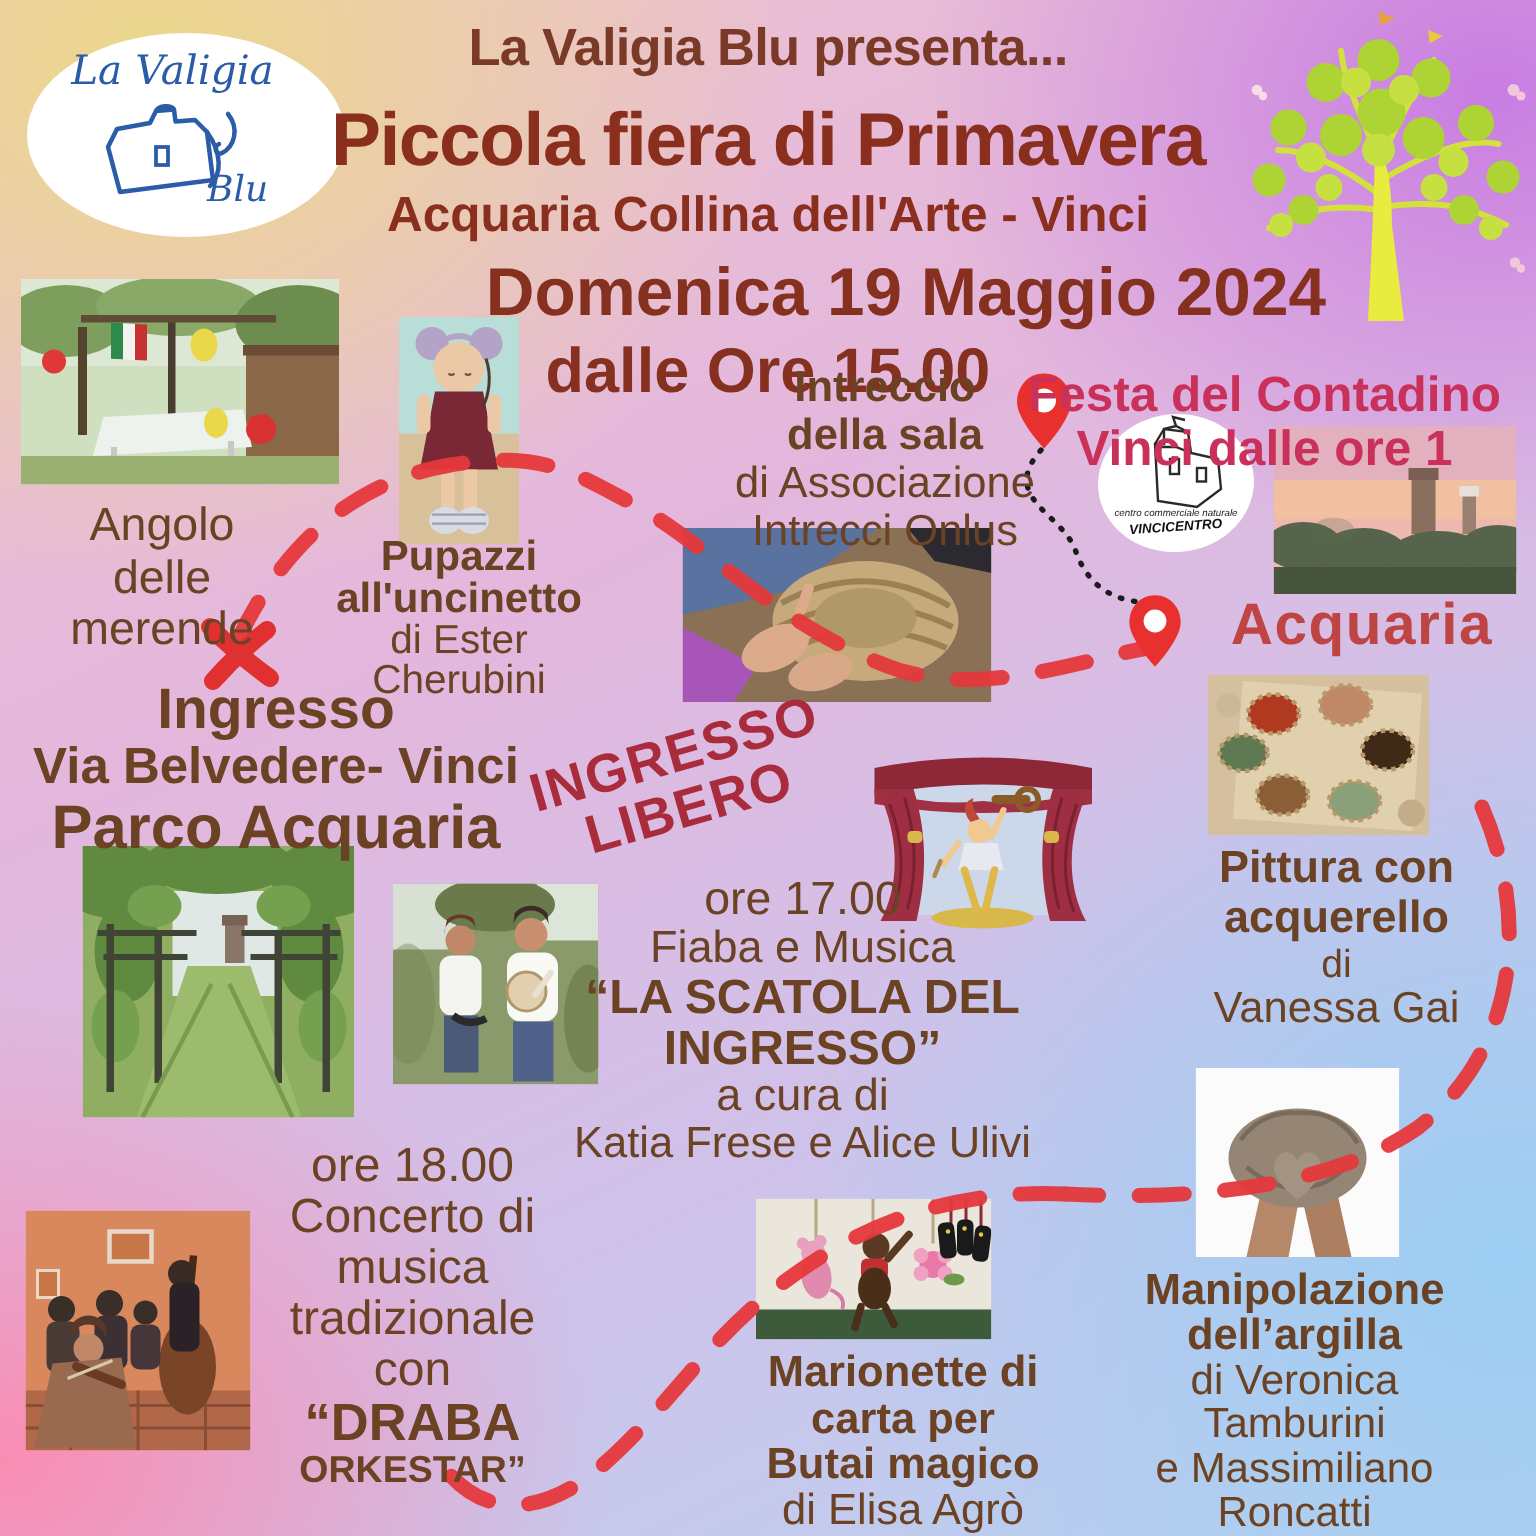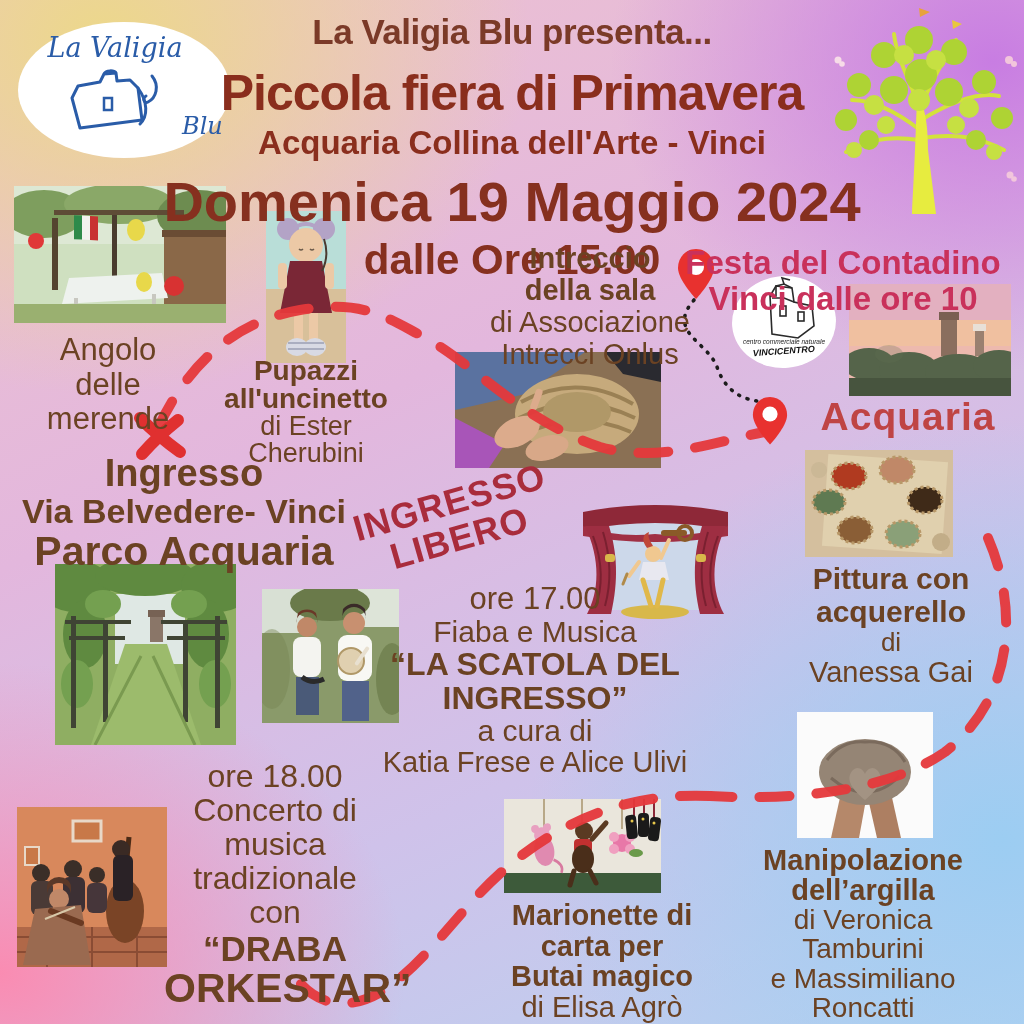--- a/index.html
+++ b/index.html
@@ -26,26 +26,26 @@
   .decor{z-index:3; pointer-events:none;}
   .logo-ellipse{
     position:absolute; left:18px; top:22px; width:212px; height:136px;
     background:#fff; border-radius:50%; z-index:2;
   }
   .logo-txt-top{position:absolute; left:40px; top:32px; width:150px; text-align:center;
     font-family:"DejaVu Serif","Liberation Serif",serif; font-style:italic;
     color:#2a5ca8; font-size:27px; z-index:3;}
   .logo-txt-bot{position:absolute; left:138px; top:112px; width:70px;
     font-family:"DejaVu Serif","Liberation Serif",serif; font-style:italic;
-    color:#2a5ca8; font-size:24px; z-index:3;margin-left:44px;}
+    color:#2a5ca8; font-size:24px; z-index:3;}
   .header{left:140px; top:12px; width:744px; z-index:4; position:absolute; text-align:center;}
   .h-presents{font-size:35px; font-weight:700; color:#7b3a28; letter-spacing:-0.5px;}
   .h-title{font-size:50px; font-weight:700; color:#8a2e1d; letter-spacing:-1px; margin-top:12px;}
   .h-sub{font-size:33px; font-weight:700; color:#8a2e1d; margin-top:2px;}
-  .h-date{font-size:56px; font-weight:700; color:#86301f; margin-top:7px;}
+  .h-date{font-size:45px; font-weight:700; color:#86301f; margin-top:7px;text-align:right;}
   .h-time{font-size:42px; font-weight:700; color:#86301f; margin-top:2px;}
   .rot{transform:rotate(-16deg);}
 </style>
 </head>
 <body>
 
 <div class="poster">
 
   <div class="logo-ellipse"></div>
   <div class="logo-txt-top">La Valigia</div>
@@ -107,21 +107,21 @@
     <circle cx="185" cy="60" r="4" fill="#f2c6dc"></circle>
       <circle cx="190" cy="64" r="3" fill="#f2c6dc"></circle>
     <circle cx="14" cy="60" r="3.5" fill="#f7dce8"></circle>
       <circle cx="18" cy="64" r="2.8" fill="#f7dce8"></circle>
     <circle cx="186" cy="175" r="3.5" fill="#f2c6dc"></circle>
       <circle cx="190" cy="179" r="2.8" fill="#f2c6dc"></circle>
   </svg>
 
   <div class="abs txt ctr heavy pinkred" style="left:668px;top:203px;width:350px;font-size:33px;">
     <div>Festa del Contadino</div>
-    <div>Vinci dalle ore 10</div>
+    <div>Vinci dalle ore 1</div>
   </div>
 
   <div class="photo" style="left:14px;top:186px;width:212px;height:137px;">
     <svg width="212" height="137" viewBox="0 0 212 137">
       <rect width="212" height="137" fill="#cfe0c0"></rect>
       <rect width="212" height="58" fill="#dde8d4"></rect>
       <ellipse cx="30" cy="28" rx="40" ry="24" fill="#7e9e5e"></ellipse>
       <ellipse cx="105" cy="18" rx="55" ry="20" fill="#8aa868"></ellipse>
       <ellipse cx="185" cy="30" rx="42" ry="26" fill="#6d8c50"></ellipse>
       <rect x="150" y="48" width="62" height="72" fill="#8a6848"></rect>
@@ -396,21 +396,21 @@
     </svg>
   </div>
 
   <div class="abs txt ctr brown" style="left:164px;top:760px;width:222px;line-height:1.06;">
     <div class="med" style="font-size:32px">ore 18.00</div>
     <div class="med" style="font-size:32px">Concerto di</div>
     <div class="med" style="font-size:32px">musica</div>
     <div class="med" style="font-size:32px">tradizionale</div>
     <div class="med" style="font-size:32px">con</div>
     <div class="heavy" style="font-size:35px">“DRABA</div>
-    <div class="heavy" style="font-size:41px">ORKESTAR”</div>
+    <div class="heavy" style="font-size:25px">ORKESTAR”</div>
   </div>
 
   <div class="photo" style="left:504px;top:799px;width:157px;height:94px;">
     <svg width="157" height="94" viewBox="0 0 157 94">
       <rect width="157" height="94" fill="#eae6dc"></rect>
       <rect y="74" width="157" height="20" fill="#3d5a3a"></rect>
       <path d="M40 0 V34 M78 0 V26 M118 0 V30" stroke="#b8a888" stroke-width="2"></path>
       <path d="M130 0 V18 M140 0 V16 M150 0 V20" stroke="#8a2838" stroke-width="2"></path>
       <g transform="rotate(-8 40 50)">
         <ellipse cx="40" cy="52" rx="10" ry="15" fill="#e08ab0"></ellipse>

